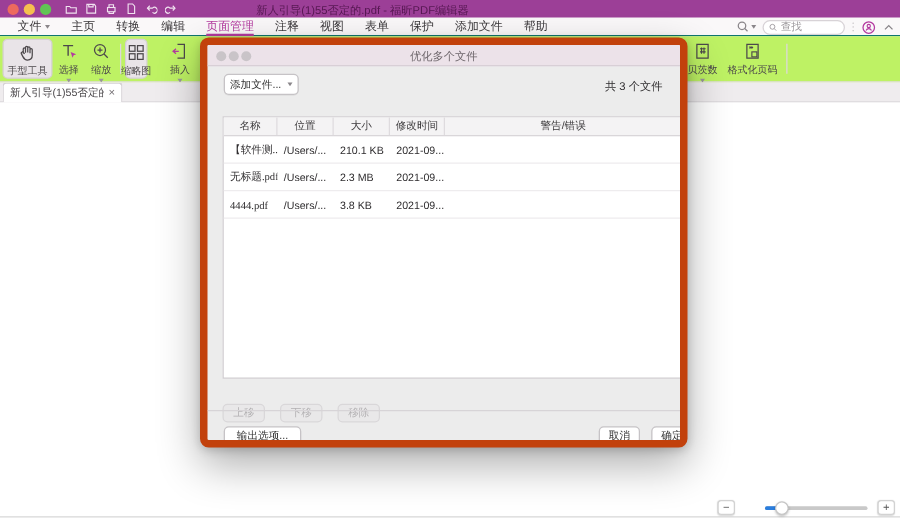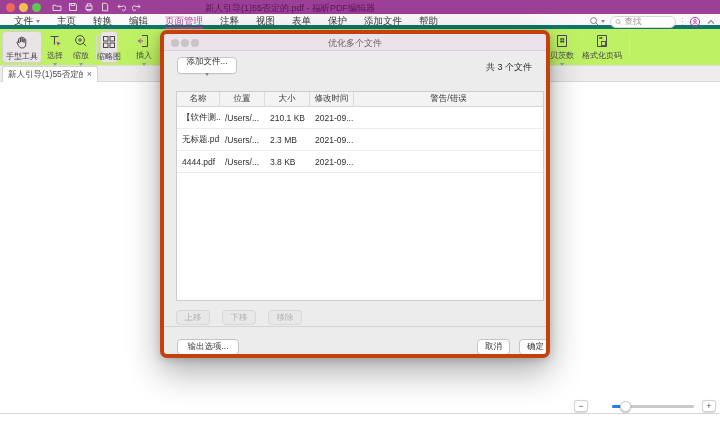--- a/index.html
+++ b/index.html
@@ -10,21 +10,21 @@
   
   .titlebar { position:absolute; left:0; top:0; width:720px; height:16px; background:#9c3f97; }
   .tlight { position:absolute; top:3px; width:9px; height:9px; border-radius:50%; }
   .tl-red { left:6px; background:#ed6a5e; }
   .tl-yellow { left:19px; background:#f5bf4f; }
   .tl-green { left:32px; background:#61c454; }
   .tb-ico { position:absolute; top:2px; width:10px; height:10px; opacity:.85; }
   .tb-title { position:absolute; top:1.5px; left:120px; right:260px; text-align:center; font-size:9px; color:#4b1147; opacity:.85; white-space:nowrap; overflow:hidden; }
 
   
-  .menubar { position:absolute; left:0; top:14px; width:720px; height:15px; background:#faf8f9; border-bottom:4px solid #0f766e; }
+  .menubar { position:absolute; left:0; top:14px; width:720px; height:15px; background:#faf8f9; border-bottom:1px solid #0f766e; }
   .menu-items { position:absolute; left:14px; top:0; height:15px; display:flex; align-items:center; gap:17px; }
   .mitem { font-size:9.5px; color:#3a373a; white-space:nowrap; display:flex; align-items:center; gap:3px; height:15px; cursor:default; }
   .mitem.active { color:#b43aa0; border-bottom:2px solid #b43aa0; padding-top:2px; }
   .caret-dn { width:0; height:0; border-left:2.5px solid transparent; border-right:2.5px solid transparent; border-top:3px solid #8a868a; }
   .menu-right { position:absolute; right:4px; top:0; height:15px; display:flex; align-items:center; gap:5px; }
   .search-pill { width:66px; height:12px; border:1px solid #d8d3d7; border-radius:6px; background:#fff; display:flex; align-items:center; padding:0 4px; gap:3px; }
   .search-pill input { border:none; outline:none; width:46px; font-size:8.5px; color:#444; background:transparent; font-family:Liberation Mono, monospace; }
   .search-pill input::placeholder { color:#9a969a; }
   .vdots { display:flex; flex-direction:column; gap:1.5px; padding:0 1px; }
   .vdots i { width:1.5px; height:1.5px; border-radius:50%; background:#b9b5b9; }
@@ -49,35 +49,35 @@
   .status-divider { position:absolute; left:0; top:413px; width:720px; height:1px; background:#d8d8d8; }
   .zoombar { position:absolute; left:560px; top:398px; width:160px; height:15px; }
   .zbtn { position:absolute; top:2px; width:14px; height:12px; background:#fff; border:1px solid #d2d2d2; border-radius:3px; box-shadow:0 .5px 1px rgba(0,0,0,.15); font-size:9px; color:#555; text-align:center; line-height:10px; }
   .zb-minus { left:14px; }
   .zb-plus { left:142px; }
   .ztrack { position:absolute; left:52px; top:7px; width:82px; height:3px; background:#c9c9c9; border-radius:2px; }
   .zfill { position:absolute; left:0; top:0; width:16px; height:3px; background:#2a7ede; border-radius:2px; }
   .zhandle { position:absolute; left:60px; top:3px; width:11px; height:11px; background:#fff; border:1px solid #c6c6c6; border-radius:50%; box-shadow:0 1px 2px rgba(0,0,0,.25); }
 
   
-  .dialog { position:absolute; left:160px; top:30px; width:390px; height:328px; background:#ececec; border:4px solid #c2410c; border-radius:7px; box-shadow:0 14px 34px rgba(0,0,0,.32), 0 2px 8px rgba(0,0,0,.18); overflow:hidden; }
+  .dialog { position:absolute; left:160px; top:30px; width:390px; height:328px; background:#ececec; border:6px solid #c2410c; border-radius:7px; box-shadow:0 14px 34px rgba(0,0,0,.32), 0 2px 8px rgba(0,0,0,.18); overflow:hidden; }
   .dlg-titlebar { position:absolute; left:0; top:0; width:100%; height:17px; background:#ece2e9; border-bottom:1px solid #d8cfd6; }
   .dlight { position:absolute; top:5px; width:8px; height:8px; border-radius:50%; background:#c9c4c8; }
   .dlg-title { position:absolute; top:3px; left:0; width:100%; text-align:center; font-size:9px; color:#6d666b; }
   .btn { background:#fff; border:1px solid #c6c3c6; border-radius:4px; font-size:8.5px; color:#333; display:flex; align-items:center; justify-content:center; box-shadow:0 .5px 0 rgba(0,0,0,.06); }
-  .add-btn { position:absolute; left:13px; top:23px; width:60px; height:17px; gap:5px;flex-direction:column; }
+  .add-btn { position:absolute; left:13px; top:23px; width:60px; height:17px; gap:5px; }
   .count { position:absolute; right:14px; top:27px; font-size:9px; color:#2e2c2e; }
   .ftable { position:absolute; left:12px; top:57px; width:368px; height:210px; background:#fff; border:1px solid #cfcccf; }
   .thead { display:flex; height:15px; background:#f4f3f4; border-bottom:1px solid #d9d6d9; }
   .th { font-size:8.5px; color:#3c3a3c; display:flex; align-items:center; justify-content:center; border-right:1px solid #dedbde; height:100%; }
   .th:last-child { border-right:none; }
   .trow { display:flex; height:22px; border-bottom:1px solid #eeecee; }
   .td { font-size:8.5px; color:#2f2d2f; display:flex; align-items:center; padding:0 5px; white-space:nowrap; overflow:hidden; }
-  .c0 { width:43px; } .c1 { width:45px; } .c2 { width:45px; } .c3 { width:44px; } .c4 { flex:1; }
-  .move-row { position:absolute; left:12px; top:276px; display:flex; gap:12px;text-align:center; }
+  .c0 { width:43px;font-family:Liberation Serif, serif; } .c1 { width:45px; } .c2 { width:45px; } .c3 { width:44px; } .c4 { flex:1; }
+  .move-row { position:absolute; left:12px; top:287px; display:flex; gap:12px;text-align:center; }
   .btn.disabled { background:#e9e8e9; color:#b2b0b2; border-color:#d9d7d9; box-shadow:none; }
   .mv-btn { width:34px; height:15px; }
   .dlg-divider { position:absolute; left:0; top:292px; width:100%; height:1px; background:#d7d4d7; }
   .out-btn { position:absolute; left:13px; top:305px; width:62px; height:16px; }
   .cancel-btn { position:absolute; left:313px; top:305px; width:33px; height:16px; }
   .ok-btn { position:absolute; left:355px; top:305px; width:33px; height:16px; }
 </style>
 </head>
 <body>
 

